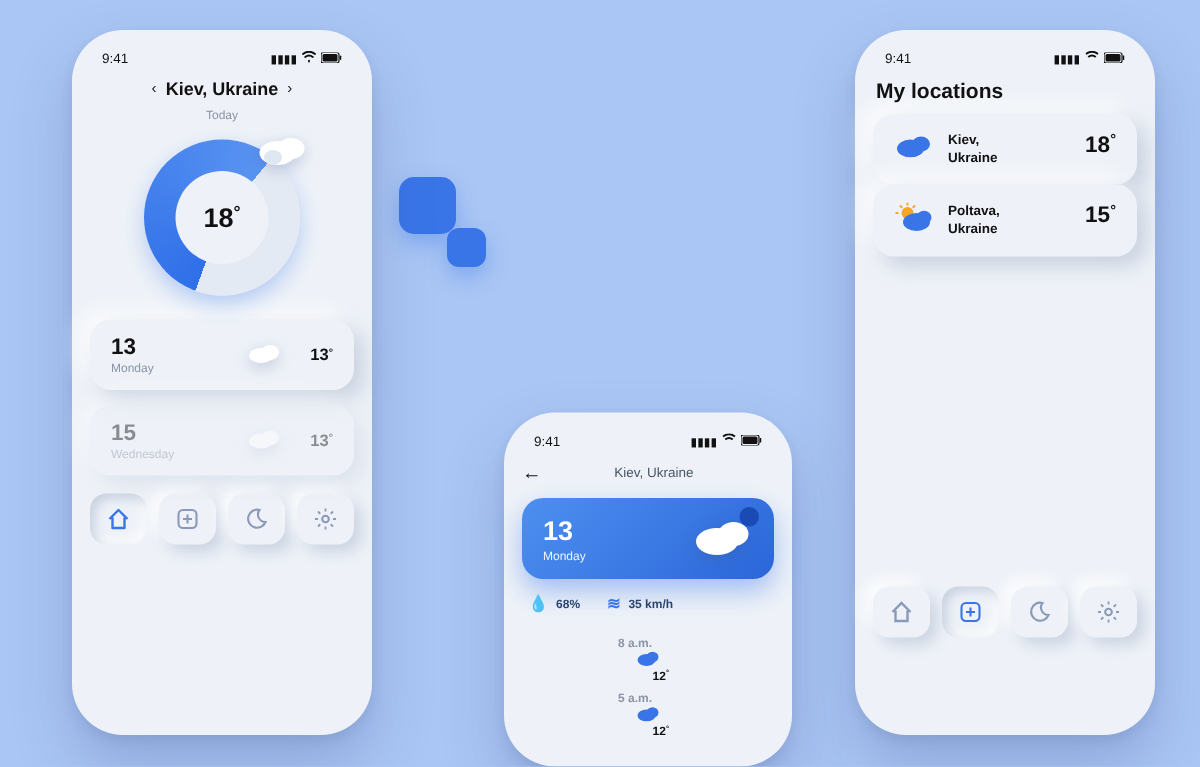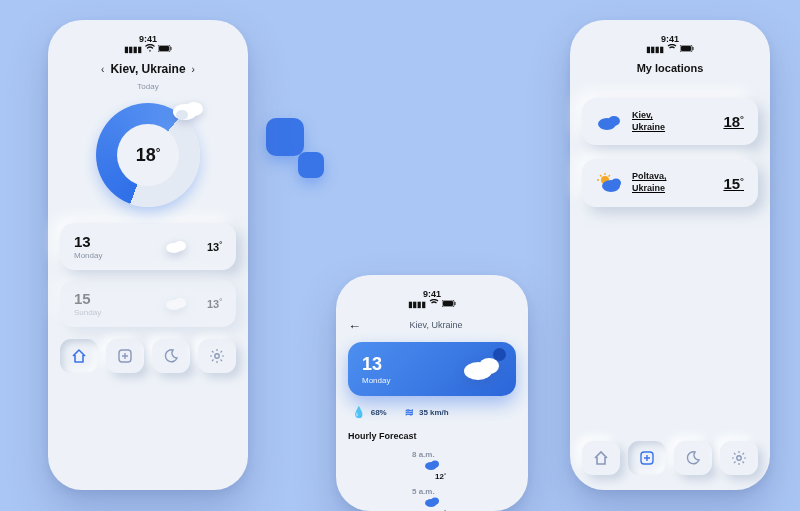--- a/index.html
+++ b/index.html
@@ -1,21 +1,21 @@
 <!DOCTYPE html>
 <html><head>
 <meta charset="utf-8">
 <style>
 * { margin:0; padding:0; box-sizing:border-box; font-family:-apple-system,BlinkMacSystemFont,'Segoe UI',sans-serif; }
 body { background:#aac6f4; width:800px; height:511px; overflow:hidden; position:relative; }
 .phone { position:absolute; background:#eef2f8; border-radius:34px; box-shadow:0 20px 40px rgba(60,80,140,.25),0 4px 8px rgba(60,80,140,.12); padding:12px 12px 14px; }
 .phone1 { left:48px; top:20px; width:200px; height:470px; }
 .phone2 { left:336px; top:275px; width:192px; height:236px; }
 .phone3 { left:570px; top:20px; width:200px; height:470px; }
-.status-bar { display:flex; justify-content:space-between; align-items:center; font-size:9px; font-weight:700; color:#111; padding:2px 8px 8px;flex-direction:column; }
+.status-bar { display:flex; justify-content:space-between; align-items:center; font-size:9px; font-weight:400; color:#111; padding:2px 8px 8px; }
 .sb-right { display:flex; gap:3px; align-items:center; font-size:8px; }
 .location-header { text-align:center; }
 .loc-line { display:flex; align-items:center; justify-content:center; gap:6px; }
 .chev { font-size:10px; color:#1a1a1a; }
 .loc-title { font-size:12px; font-weight:800; color:#111; }
 .loc-sub { font-size:8px; color:#8a94a6; margin-top:6px; }
 .ring-wrap { display:flex; justify-content:center; margin:12px 0 16px; position:relative; }
 .ring { width:104px; height:104px; border-radius:50%; background:conic-gradient(from 200deg,#2f6fe8 0deg,#5a94f2 200deg,#e4eaf3 200deg 360deg); display:flex; align-items:center; justify-content:center; box-shadow:0 6px 14px rgba(47,111,232,.3); }
 .ring-inner { width:62px; height:62px; border-radius:50%; background:#eef2f8; display:flex; align-items:center; justify-content:center; }
 .ring-temp { font-size:18px; font-weight:800; color:#111; }
@@ -26,22 +26,22 @@
 .day-right { display:flex; align-items:center; gap:20px; font-size:11px; font-weight:700; color:#111; }
 .day-card.faded { opacity:.45; margin-bottom:12px; }
 .tabbar { display:flex; justify-content:space-between; gap:8px; margin-top:4px; }
 .tab-btn { flex:1; height:34px; border-radius:11px; background:#eef2f8; display:flex; align-items:center; justify-content:center; box-shadow:5px 5px 10px rgba(160,175,200,.45),-5px -5px 10px rgba(255,255,255,.85); color:#8a99b8; }
 .tab-btn.active { color:#3a75e8; box-shadow:inset 3px 3px 7px rgba(160,175,200,.5),inset -3px -3px 7px rgba(255,255,255,.9); }
 .float-sq { position:absolute; background:#3a75e8; border-radius:10px; box-shadow:0 6px 14px rgba(47,111,232,.35); }
 .fsq1 { left:266px; top:118px; width:38px; height:38px; }
 .fsq2 { left:298px; top:152px; width:26px; height:26px; border-radius:8px; }
 .search-box { display:flex; align-items:center; gap:6px; background:#eef2f8; border-radius:10px; padding:7px 10px; box-shadow:inset 3px 3px 7px rgba(160,175,200,.4),inset -3px -3px 7px rgba(255,255,255,.85); margin-bottom:16px; }
 .search-box input { border:none; background:transparent; outline:none; font-size:9px; color:#8a94a6; width:100%; }
-.sec-title { font-size:11px; font-weight:800; color:#111; margin:0 2px 24px;text-align:center; }
-.loc-card { background:#eef2f8; border-radius:14px; padding:12px 14px; margin-bottom:14px; display:flex; align-items:center; gap:10px; box-shadow:6px 6px 14px rgba(160,175,200,.5),-6px -6px 14px rgba(255,255,255,.9);text-decoration:underline; }
+.sec-title { font-size:14px; font-weight:800; color:#111; margin:0 2px 8px; }
+.loc-card { background:#eef2f8; border-radius:14px; padding:12px 14px; display:flex; align-items:flex-start; gap:10px; box-shadow:6px 6px 14px rgba(160,175,200,.5),-6px -6px 14px rgba(255,255,255,.9); }
 .loc-icon { width:26px; display:flex; justify-content:center; }
 .loc-text { flex:1; font-size:9px; font-weight:800; color:#111; line-height:1.3; }
 .loc-temp { font-size:15px; font-weight:800; color:#111; }
 .p2-header { display:flex; align-items:center; gap:8px; margin-bottom:10px; }
 .back-arr { font-size:13px; font-weight:800; color:#111; }
 .p2-title { flex:1; text-align:center; font-size:9px; color:#4a5568; margin-right:13px; }
 .cur-lbl { font-size:9px; font-weight:800; color:#111; margin-bottom:8px; }
 .cur-card { background:linear-gradient(135deg,#4d8ff0,#2b66d9); border-radius:14px; padding:10px 14px; display:flex; align-items:center; justify-content:space-between; box-shadow:0 8px 18px rgba(47,111,232,.4); color:#fff; }
 .cur-left .cur-num { font-size:18px; font-weight:800; }
 .cur-left .cur-day { font-size:8px; opacity:.9; margin-top:1px; }
@@ -115,21 +115,21 @@
       <span><svg class="cloud-svg" width="22" height="16" viewBox="0 0 22 16">
             <ellipse cx="9" cy="10" rx="8" ry="5" fill="#fff"></ellipse>
             <ellipse cx="15" cy="8" rx="6" ry="5" fill="#fff"></ellipse>
           </svg></span>
       <span><span>13</span><span class="deg">°</span></span>
     </div>
   </div>
   <div class="day-card faded">
     <div class="day-left">
       <div class="day-num">15</div>
-      <div class="day-name">Sunday</div>
+      <div class="day-name">Wednesday</div>
     </div>
     <div class="day-right">
       <span><svg class="cloud-svg" width="22" height="16" viewBox="0 0 22 16">
             <ellipse cx="9" cy="10" rx="8" ry="5" fill="#fff"></ellipse>
             <ellipse cx="15" cy="8" rx="6" ry="5" fill="#fff"></ellipse>
           </svg></span>
       <span><span>13</span><span class="deg">°</span></span>
     </div>
   </div>
 
@@ -194,21 +194,20 @@
   <div class="metrics">
     <div class="metric">
       <span class="mi">💧</span>
       <span>68%</span>
     </div>
     <div class="metric">
       <span class="mi">≋</span>
       <span>35 km/h</span>
     </div>
   </div>
-  <div class="hf-lbl">Hourly Forecast</div>
   <div class="hf-row">
     <span class="hf-time">8  a.m.</span>
     <span><svg width="16" height="11">
           <ellipse cx="7" cy="7" rx="6" ry="4" fill="#3a75e8"></ellipse>
           <ellipse cx="11" cy="5" rx="4" ry="3.5" fill="#3a75e8"></ellipse>
         </svg></span>
     <span class="hf-temp"><span>12</span><span class="deg">°</span></span>
   </div>
   <div class="hf-row">
     <span class="hf-time">5  a.m.</span>

